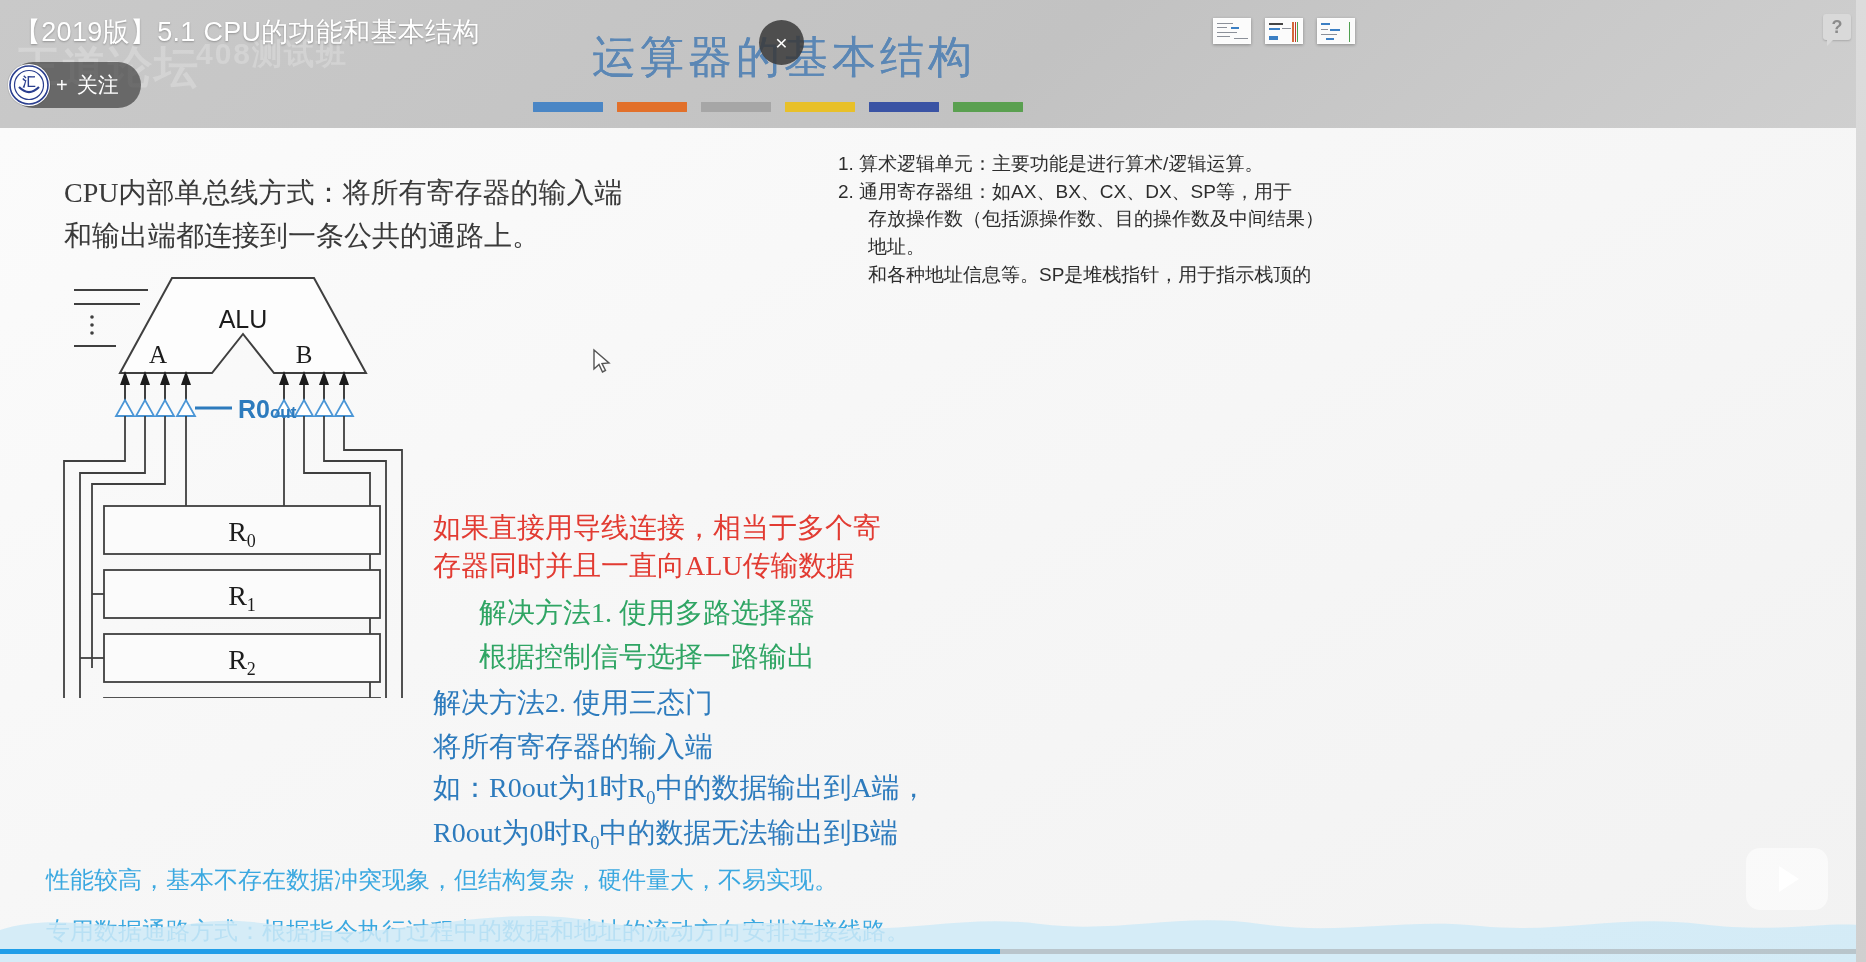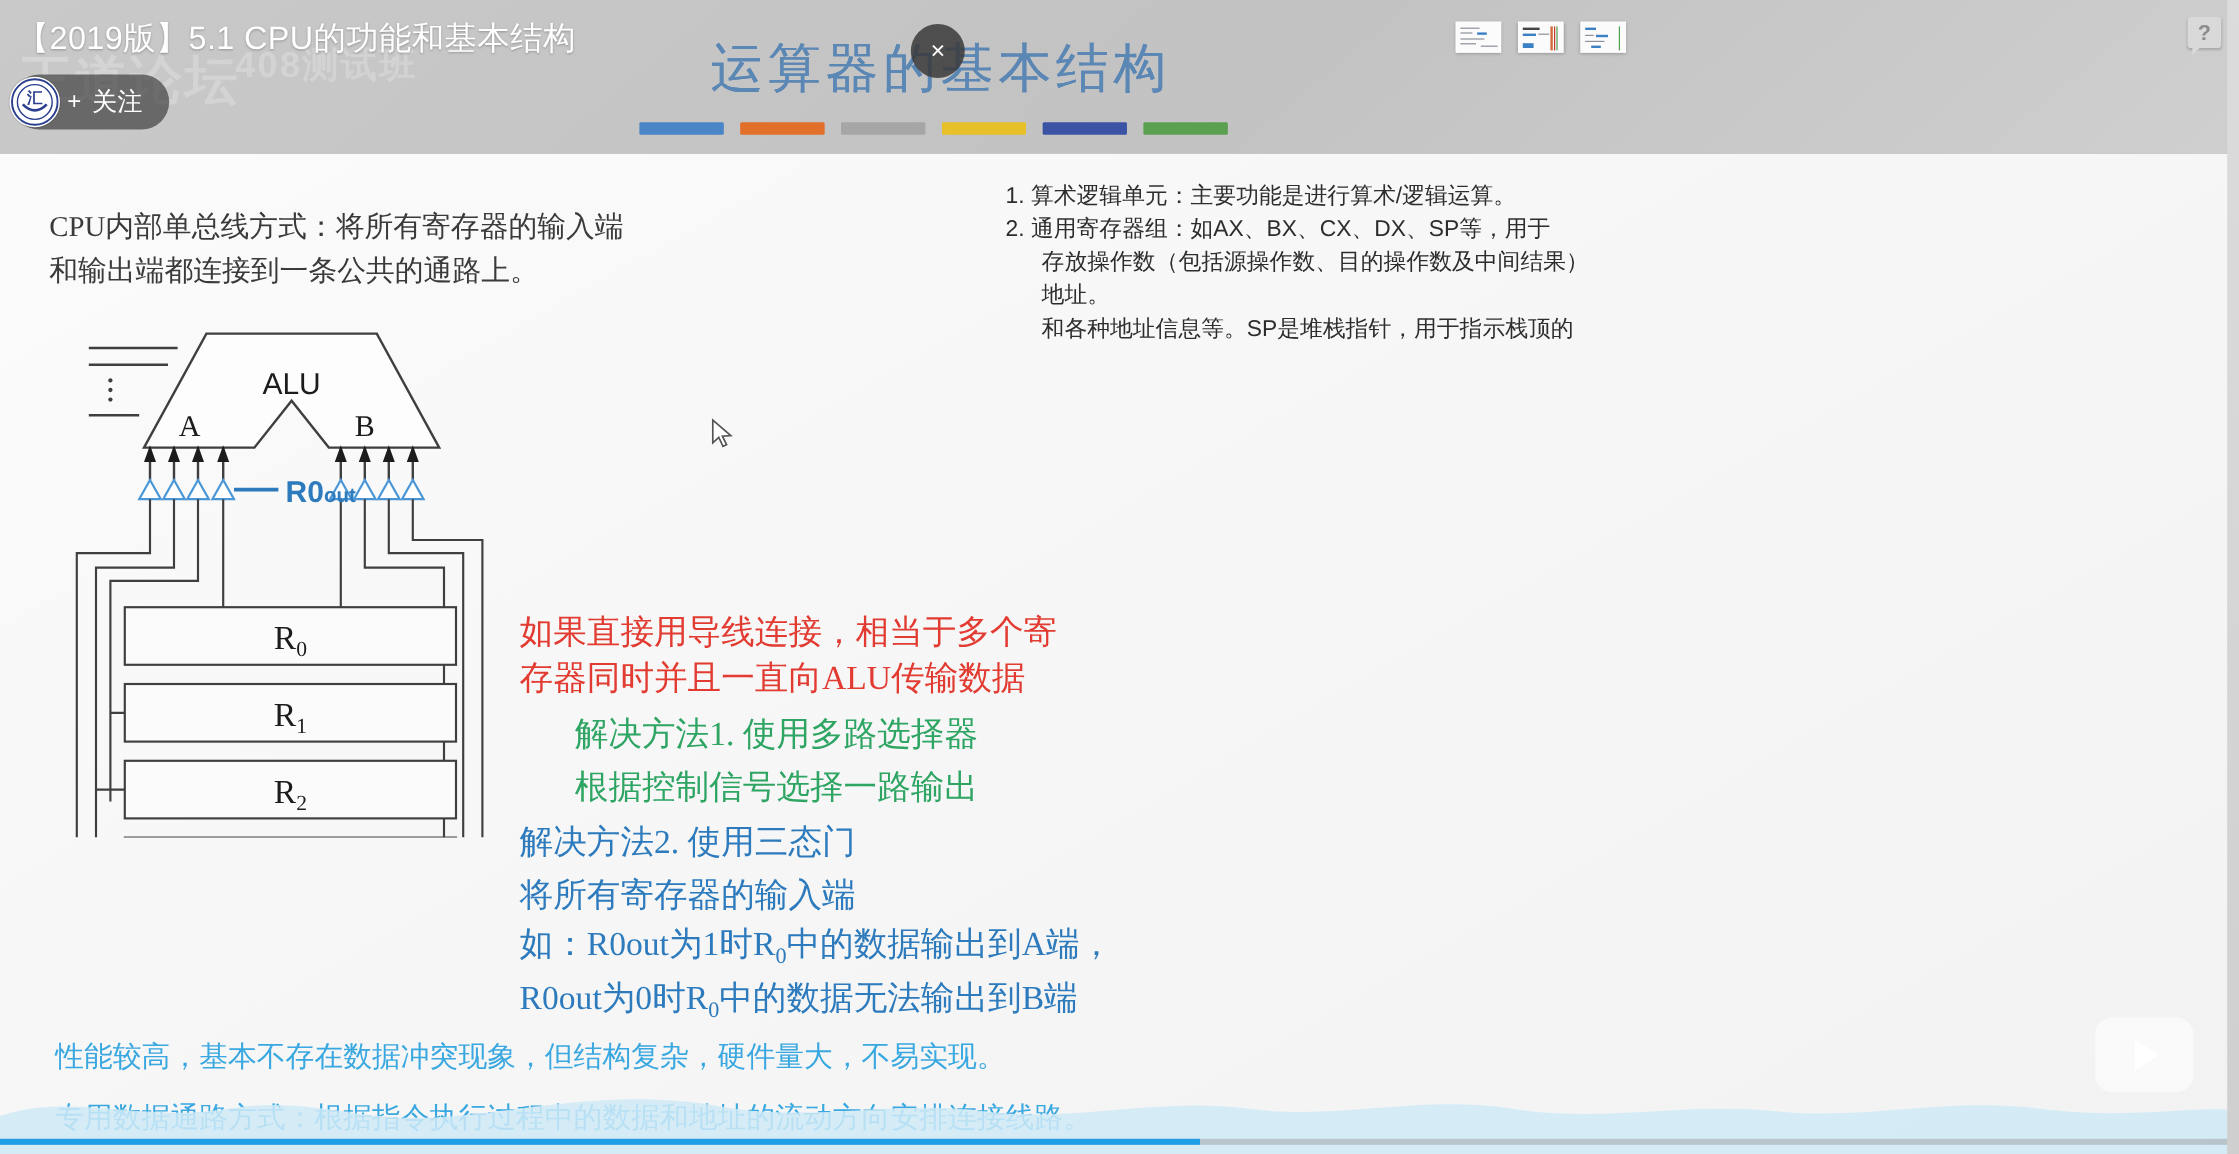--- a/index.html
+++ b/index.html
@@ -109,23 +109,23 @@
   #slide-heading {
     position: absolute; left: 592px; top: -100px;
     font-family: "Liberation Serif", "DejaVu Serif", serif;
     font-size: 44px; color: #5b87b5; letter-spacing: 4px;
     white-space: nowrap; z-index: 5;
   }
   #heading-bars { position: absolute; left: 533px; top: -26px; display: flex; gap: 14px; z-index: 5; }
   #heading-bars span { display: block; width: 70px; height: 10px; border-radius: 1px; }
   
   #left-para {
-    position: absolute; left: 41px; top: 44px;
+    position: absolute; left: 64px; top: 44px;
     font-family: "Liberation Serif", "DejaVu Serif", serif;
-    font-size: 24px; line-height: 1.52; color: #3a3a3a;
+    font-size: 28px; line-height: 1.52; color: #3a3a3a;
     white-space: nowrap;
   }
   
   #right-block {
     position: absolute; left: 838px; top: 22px;
     font-family: Liberation Sans, sans-serif;
     font-size: 19px; line-height: 1.46; color: #2d2d2d;
     white-space: nowrap;
   }
   #right-block .ind { padding-left: 30px; }

